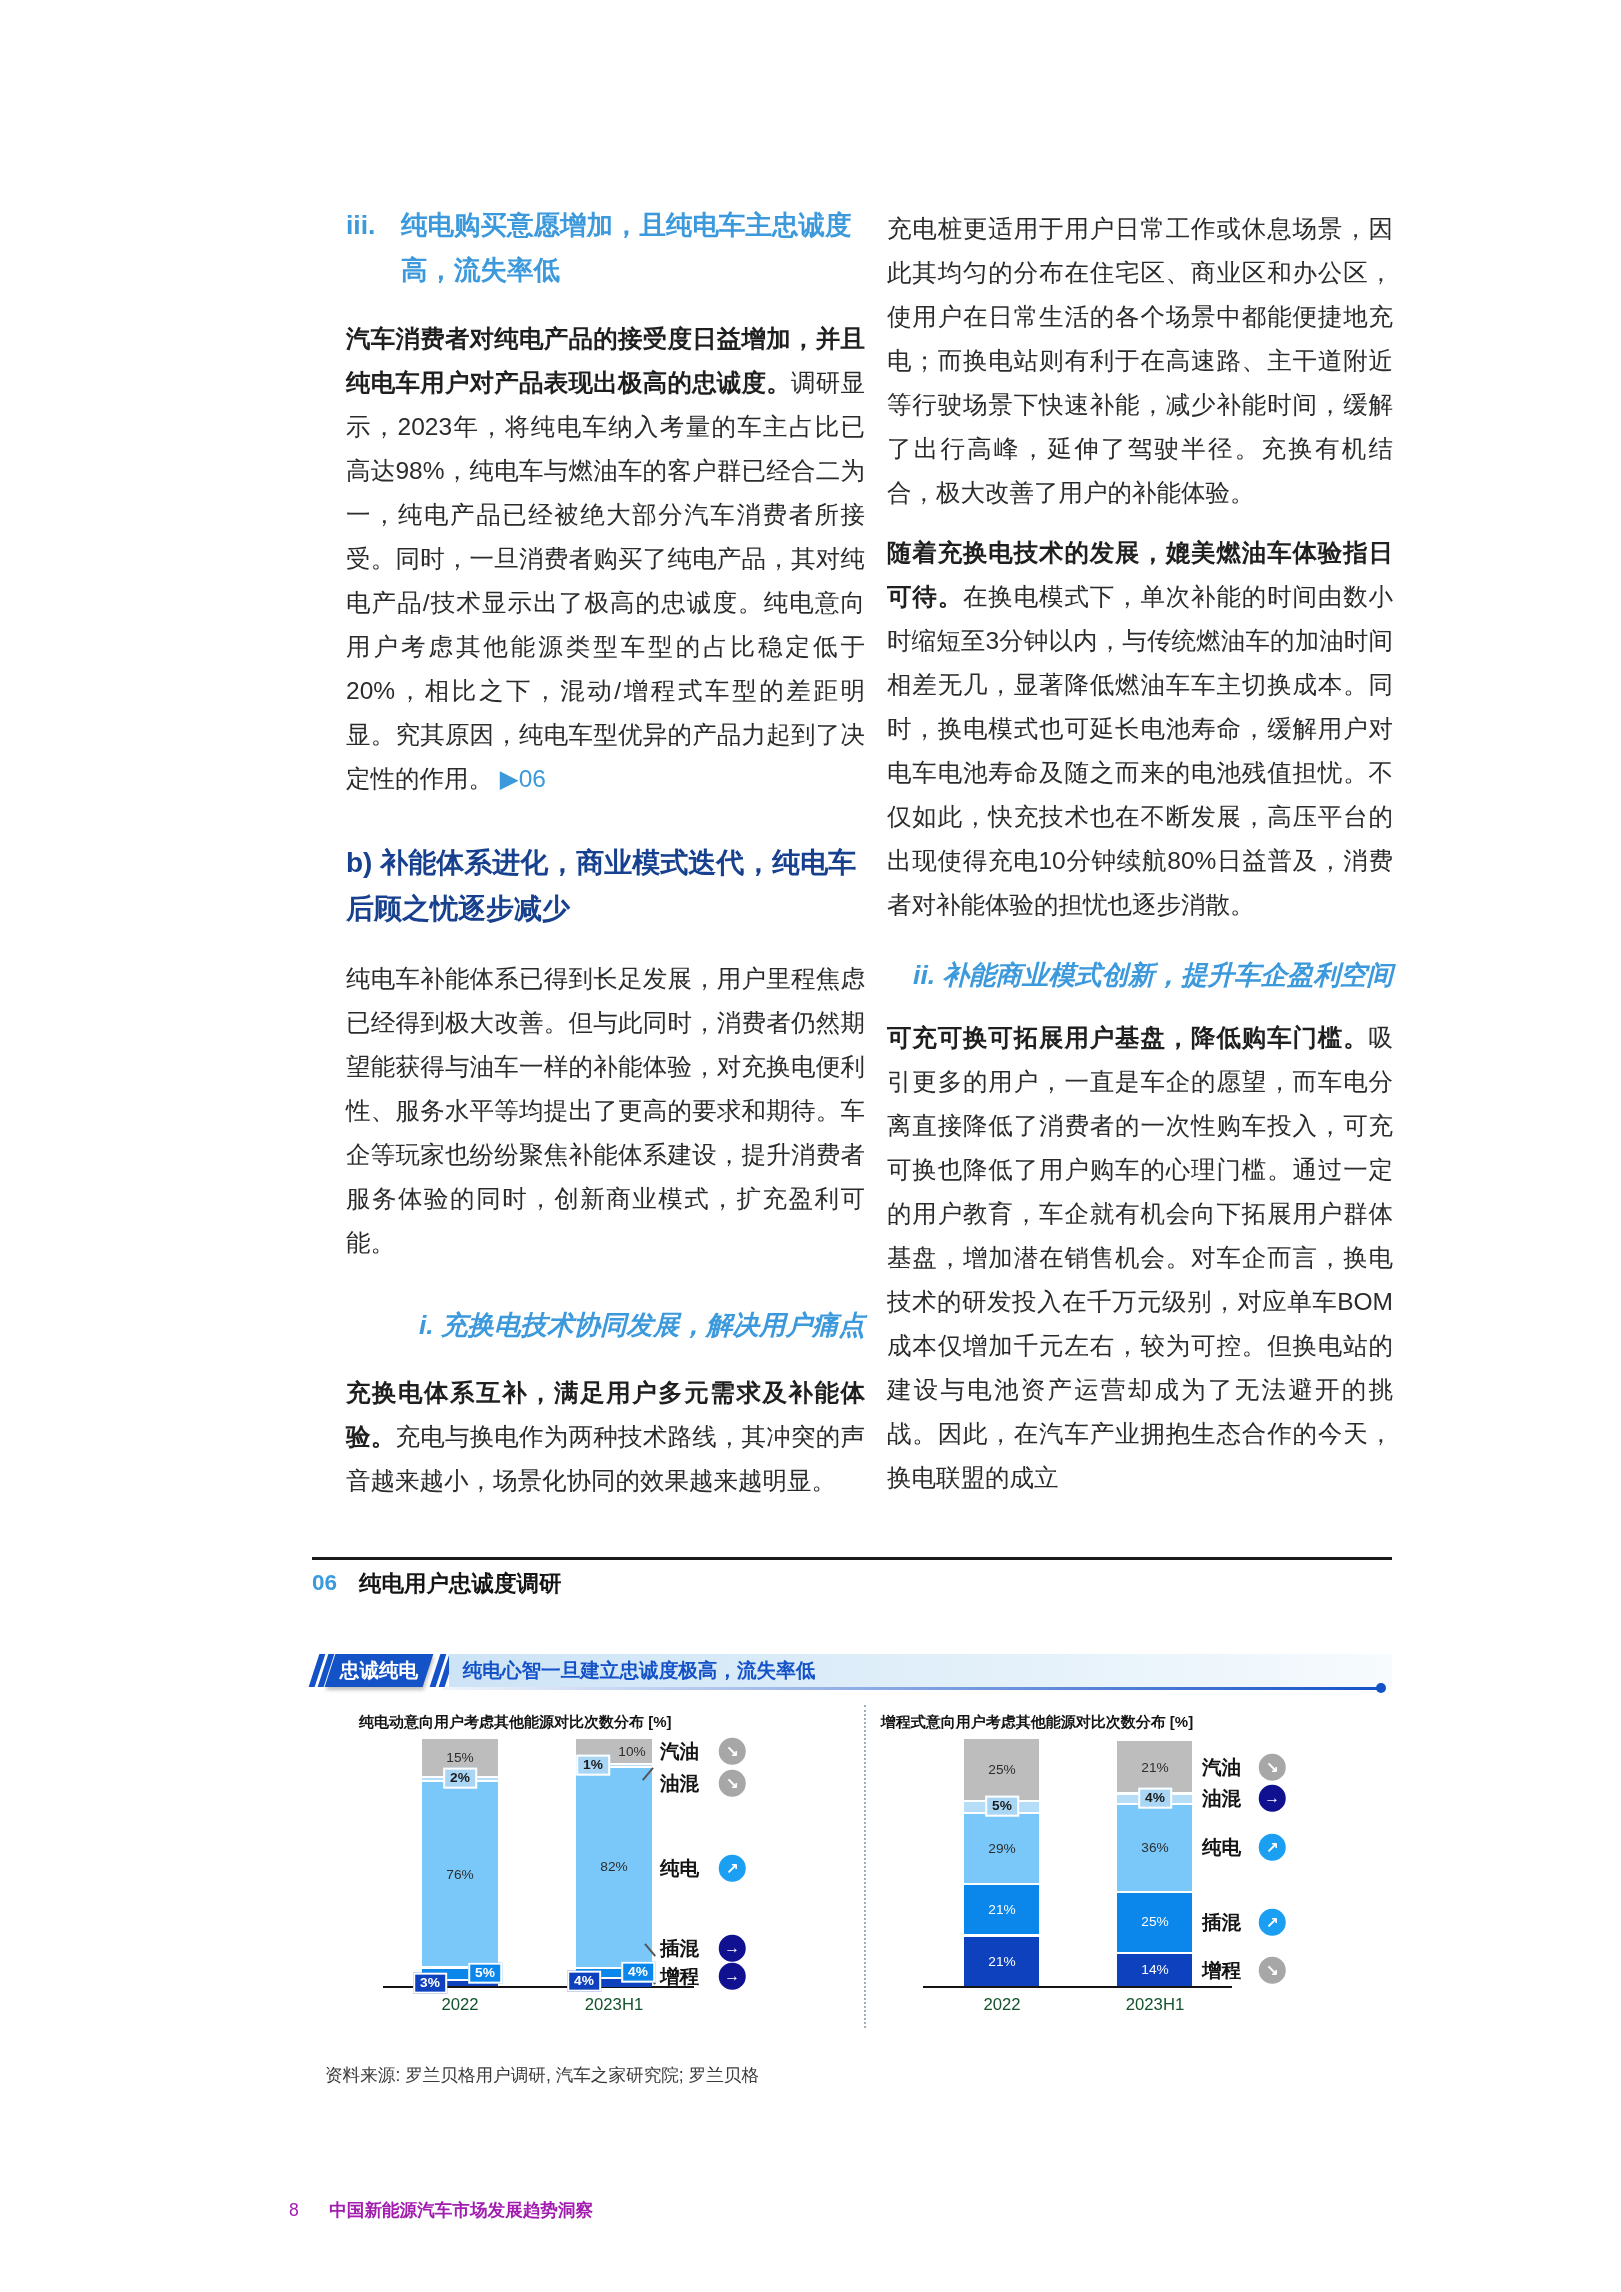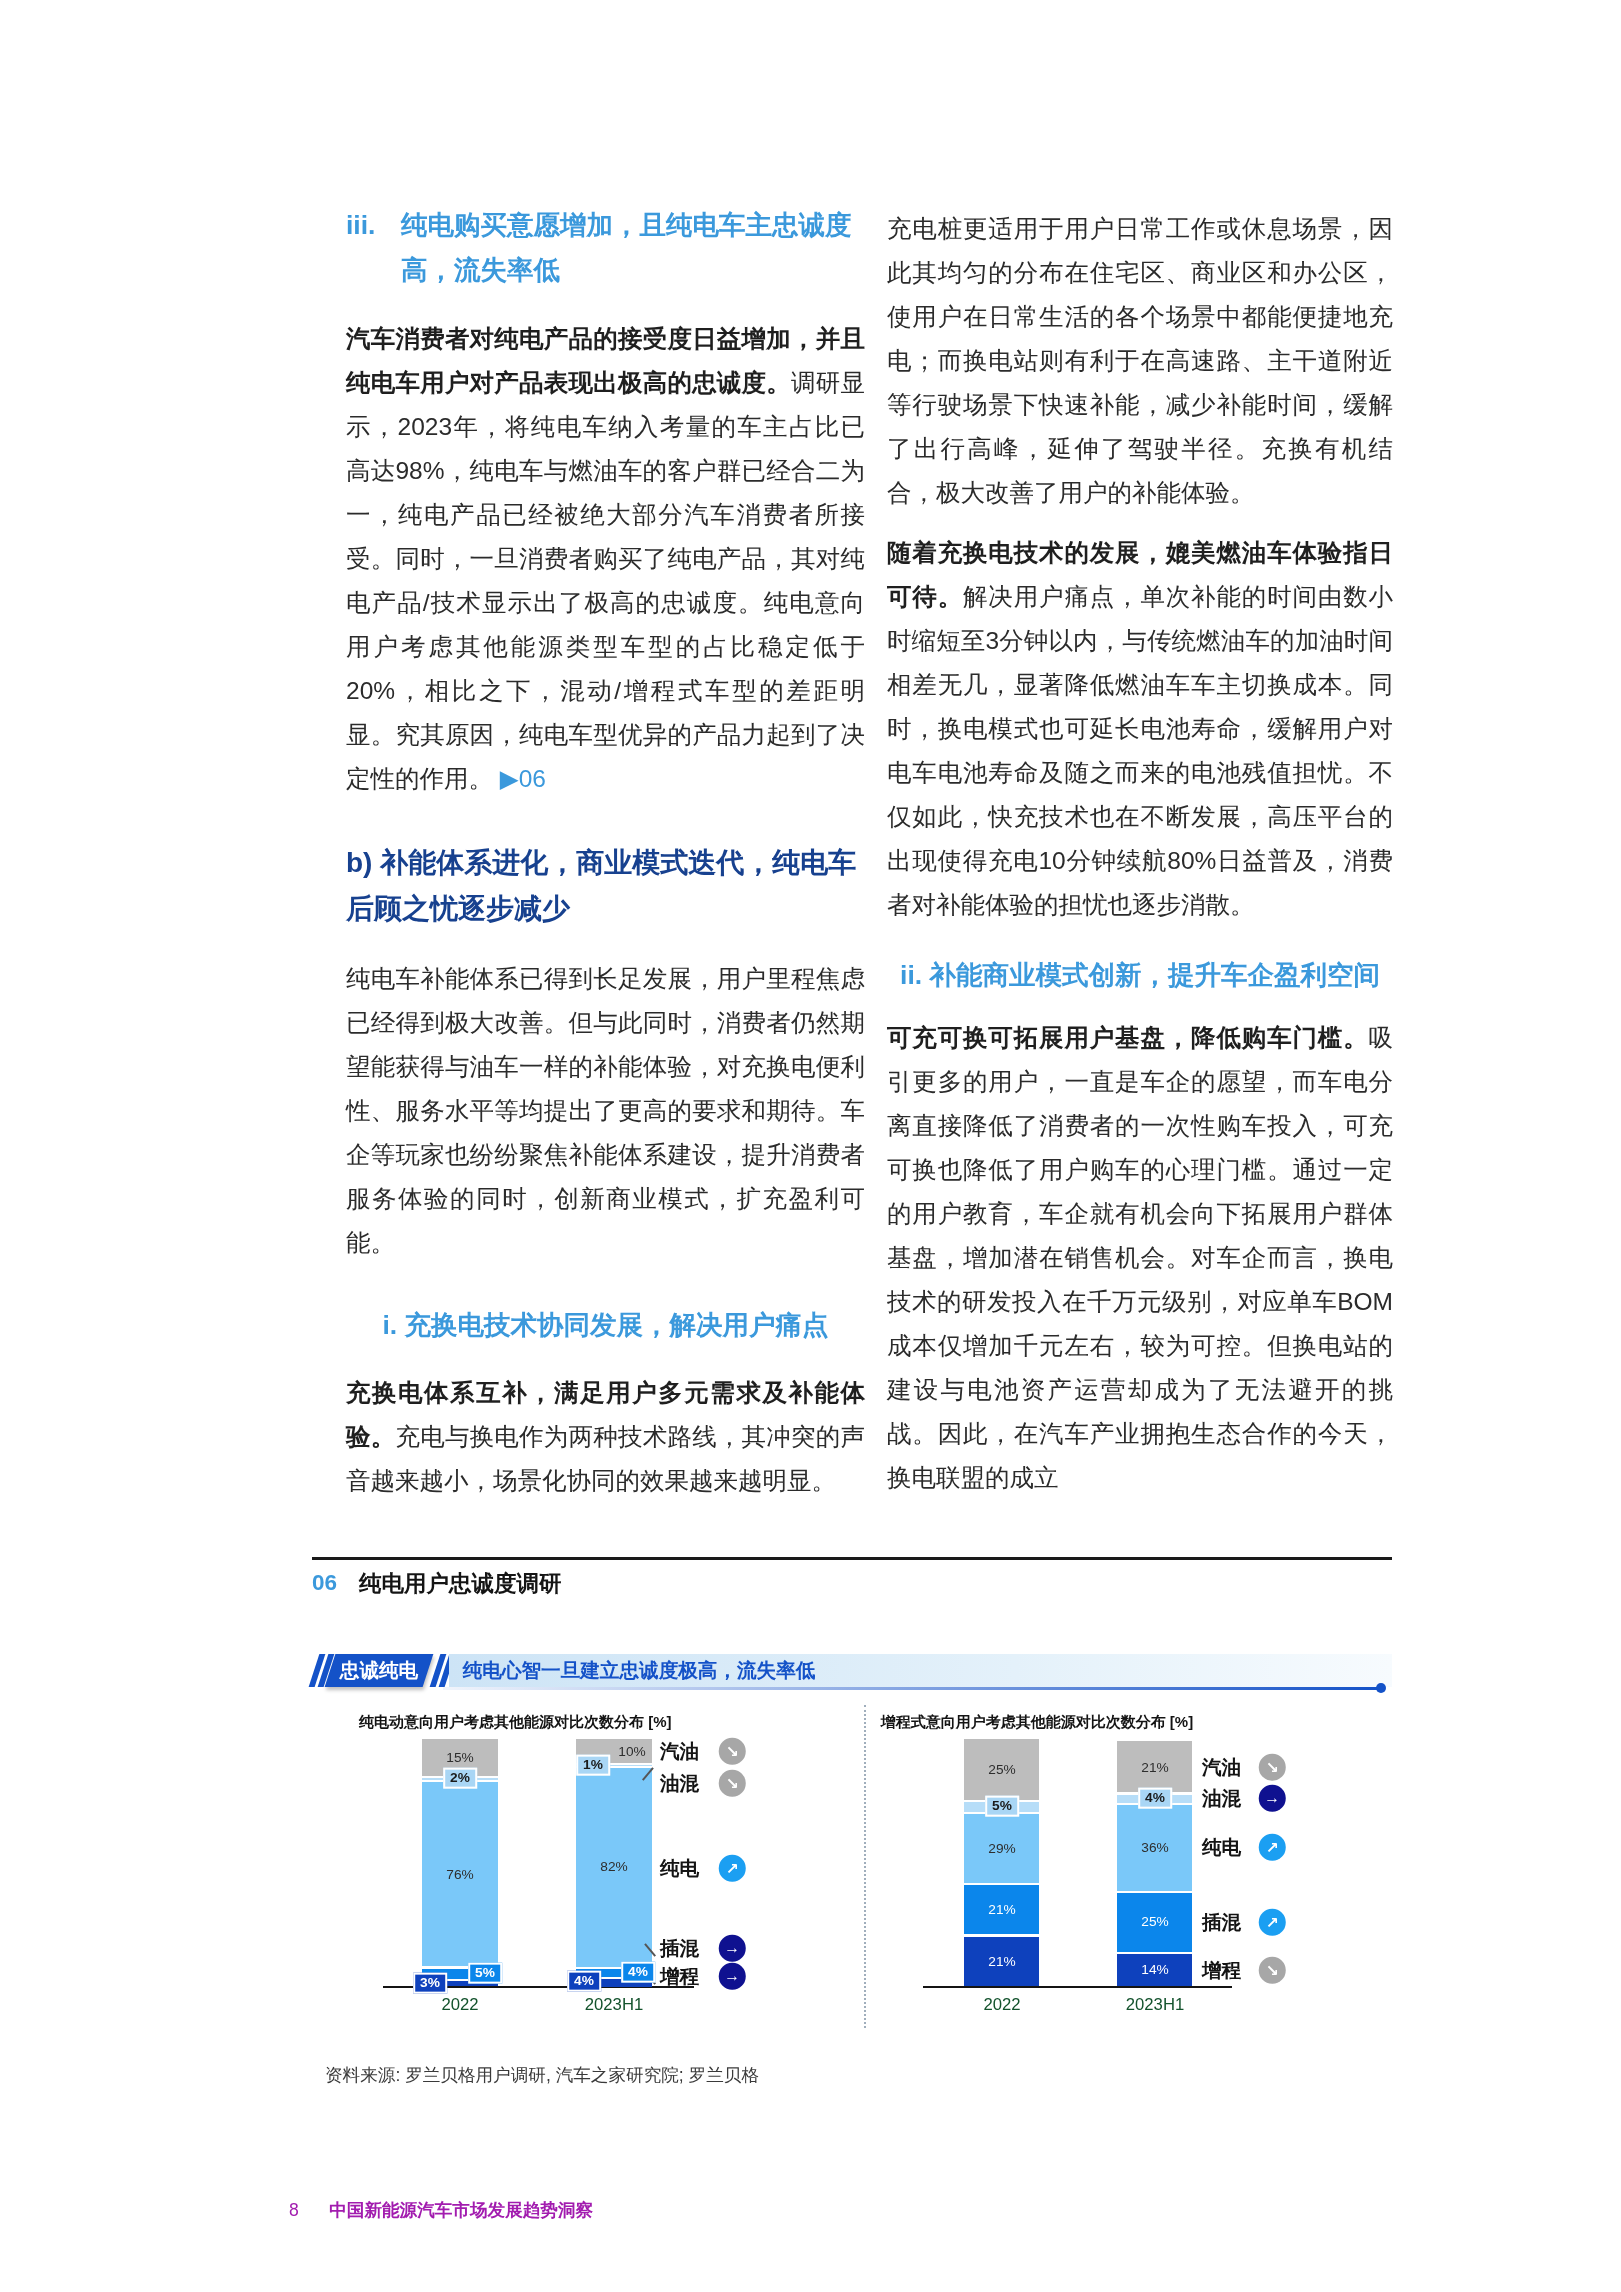--- a/index.html
+++ b/index.html
@@ -7,21 +7,21 @@
     position:relative;width:1621px;height:2293px;margin:0 auto;background:#ffffff;
     font-family:"Liberation Sans","DejaVu Sans",sans-serif;color:#262626;overflow:hidden;
   }
   
   .col{position:absolute;font-size:24.5px;line-height:44px;text-align:justify;color:#2b2b2b;}
   #col-left{left:346px;top:203px;width:519px;}
   #col-right{left:887px;top:207px;width:506px;}
   .h-iii{display:flex;font-size:26.5px;line-height:45px;font-weight:bold;color:#3b99dc;margin:0 0 23.5px 0;text-align:left;}
   .h-iii .marker{width:55px;flex:0 0 55px;}
   .h-b{font-size:28px;line-height:46px;font-weight:bold;color:#17418f;margin:39px 0 25.5px 0;text-align:left;}
-  .h-sub{font-size:26.5px;line-height:39px;font-weight:bold;color:#3b99dc;margin:41px 0 25.5px 0;text-align:center;}
+  .h-sub{font-size:26.5px;line-height:39px;font-weight:bold;color:#3b99dc;margin:41px 0 25.5px 0;text-align:right;font-style:italic;}
   .para{margin:0;}
   .para + .para{margin-top:15.7px;}
   .para b{color:#1f1f1f;}
   .figref{color:#3b99dc;font-weight:normal;white-space:nowrap;}
   #col-right .h-sub{margin:29px 0 21.6px 0;}
   
   .fig-rule{position:absolute;left:312px;top:1557px;width:1080px;height:2.9px;background:#1a1a1a;}
   .fig-number{position:absolute;left:312px;top:1570px;font-size:22.5px;font-weight:bold;color:#3b99dc;}
   .fig-title{position:absolute;left:359px;top:1568px;font-size:22.5px;font-weight:bold;color:#141414;}
   .banner{position:absolute;left:312px;top:1654px;width:1080px;height:33px;}
@@ -72,21 +72,21 @@
     </div>
     <p class="para"><b>汽车消费者对纯电产品的接受度日益增加，并且纯电车用户对产品表现出极高的忠诚度。</b><span>调研显示，2023年，将纯电车纳入考量的车主占比已高达98%，纯电车与燃油车的客户群已经合二为一，纯电产品已经被绝大部分汽车消费者所接受。同时，一旦消费者购买了纯电产品，其对纯电产品/技术显示出了极高的忠诚度。纯电意向用户考虑其他能源类型车型的占比稳定低于20%，相比之下，混动/增程式车型的差距明显。究其原因，纯电车型优异的产品力起到了决定性的作用。</span> <span class="figref">▶06</span></p>
     <div class="h-b">b) 补能体系进化，商业模式迭代，纯电车后顾之忧逐步减少</div>
     <p class="para">纯电车补能体系已得到长足发展，用户里程焦虑已经得到极大改善。但与此同时，消费者仍然期望能获得与油车一样的补能体验，对充换电便利性、服务水平等均提出了更高的要求和期待。车企等玩家也纷纷聚焦补能体系建设，提升消费者服务体验的同时，创新商业模式，扩充盈利可能。</p>
     <div class="h-sub">i. 充换电技术协同发展，解决用户痛点</div>
     <p class="para"><b>充换电体系互补，满足用户多元需求及补能体验。</b><span>充电与换电作为两种技术路线，其冲突的声音越来越小，场景化协同的效果越来越明显。</span></p>
   </div>
 
   <div class="col" id="col-right">
     <p class="para">充电桩更适用于用户日常工作或休息场景，因此其均匀的分布在住宅区、商业区和办公区，使用户在日常生活的各个场景中都能便捷地充电；而换电站则有利于在高速路、主干道附近等行驶场景下快速补能，减少补能时间，缓解了出行高峰，延伸了驾驶半径。充换有机结合，极大改善了用户的补能体验。</p>
-    <p class="para"><b>随着充换电技术的发展，媲美燃油车体验指日可待。</b><span>解决用户痛点，单次补能的时间由数小时缩短至3分钟以内，与传统燃油车的加油时间相差无几，显著降低燃油车车主切换成本。同时，换电模式也可延长电池寿命，缓解用户对电车电池寿命及随之而来的电池残值担忧。不仅如此，快充技术也在不断发展，高压平台的出现使得充电10分钟续航80%日益普及，消费者对补能体验的担忧也逐步消散。</span></p>
+    <p class="para"><b>随着充换电技术的发展，媲美燃油车体验指日可待。</b><span>在换电模式下，单次补能的时间由数小时缩短至3分钟以内，与传统燃油车的加油时间相差无几，显著降低燃油车车主切换成本。同时，换电模式也可延长电池寿命，缓解用户对电车电池寿命及随之而来的电池残值担忧。不仅如此，快充技术也在不断发展，高压平台的出现使得充电10分钟续航80%日益普及，消费者对补能体验的担忧也逐步消散。</span></p>
     <div class="h-sub">ii. 补能商业模式创新，提升车企盈利空间</div>
     <p class="para"><b>可充可换可拓展用户基盘，降低购车门槛。</b><span>吸引更多的用户，一直是车企的愿望，而车电分离直接降低了消费者的一次性购车投入，可充可换也降低了用户购车的心理门槛。通过一定的用户教育，车企就有机会向下拓展用户群体基盘，增加潜在销售机会。对车企而言，换电技术的研发投入在千万元级别，对应单车BOM成本仅增加千元左右，较为可控。但换电站的建设与电池资产运营却成为了无法避开的挑战。因此，在汽车产业拥抱生态合作的今天，换电联盟的成立</span></p>
   </div>
 
   <div class="fig-rule"></div>
   <div class="fig-number">06</div>
   <div class="fig-title">纯电用户忠诚度调研</div>
 
   <div class="banner">
     <div class="stripe" style="left:2px"></div>

